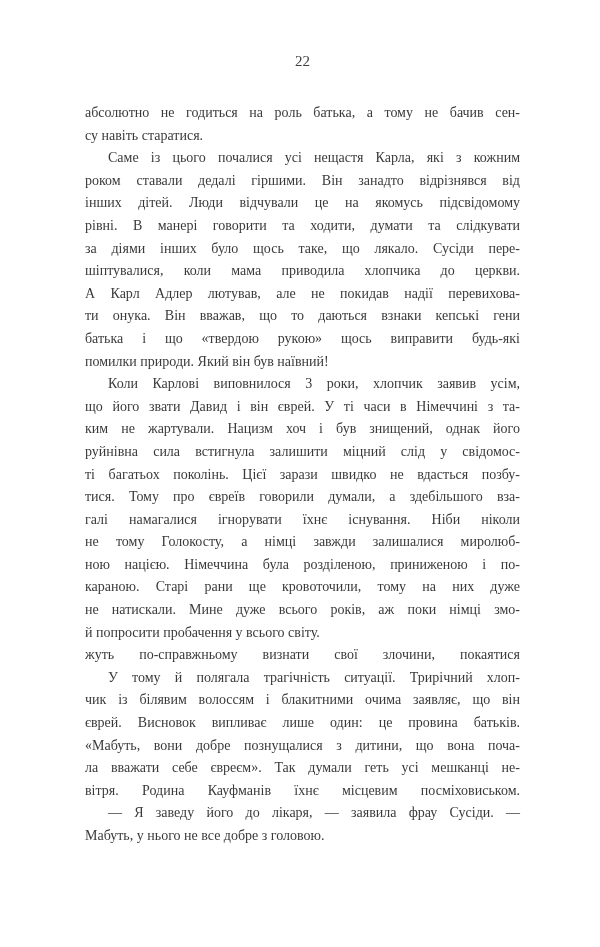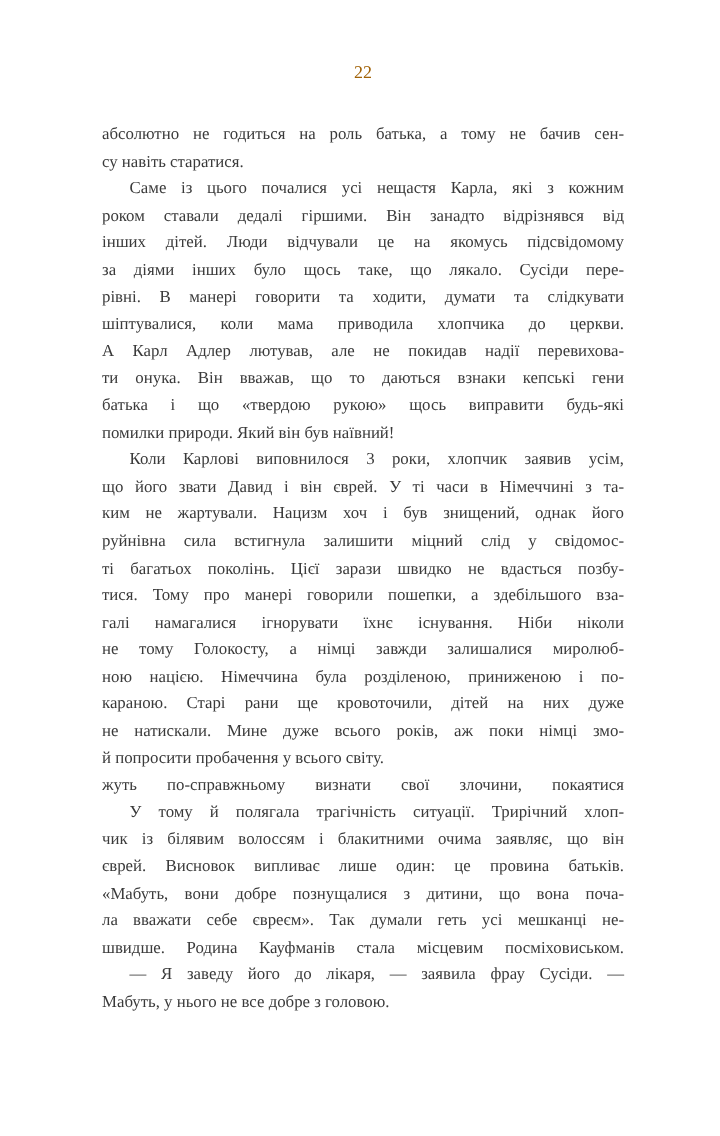--- a/index.html
+++ b/index.html
@@ -17,21 +17,21 @@
   .page {
     box-sizing: border-box;
     width: 600px;
     height: 947px;
     padding: 52px 80px 0 85px;
   }
   .page-number {
     text-align: center;
     font-size: 15px;
     line-height: 19px;
-    color: #a16207;
+    color: #404040;
     font-family: Liberation Serif, serif;
   }
   .text-body {
     margin-top: 31px;
     font-size: 14px;
     line-height: 22.6px;
   }
   .paragraph {
     margin: 0;
   }
@@ -55,47 +55,47 @@
   <div class="page-number">22</div>
   <div class="text-body">
       <div class="paragraph">
         <div class="line">абсолютно не годиться на роль батька, а тому не бачив сен-</div>
         <div class="line last">су навіть старатися.</div>
       </div>
       <div class="paragraph">
         <div class="line indent">Саме із цього почалися усі нещастя Карла, які з кожним</div>
         <div class="line">роком ставали дедалі гіршими. Він занадто відрізнявся від</div>
         <div class="line">інших дітей. Люди відчували це на якомусь підсвідомому</div>
+        <div class="line">рівні. В манері говорити та ходити, думати та слідкувати</div>
         <div class="line">за діями інших було щось таке, що лякало. Сусіди пере-</div>
-        <div class="line">рівні. В манері говорити та ходити, думати та слідкувати</div>
         <div class="line">шіптувалися, коли мама приводила хлопчика до церкви.</div>
         <div class="line">А Карл Адлер лютував, але не покидав надії перевихова-</div>
         <div class="line">ти онука. Він вважав, що то даються взнаки кепські гени</div>
         <div class="line">батька і що «твердою рукою» щось виправити будь-які</div>
         <div class="line last">помилки природи. Який він був наївний!</div>
       </div>
       <div class="paragraph">
         <div class="line indent">Коли Карлові виповнилося 3 роки, хлопчик заявив усім,</div>
         <div class="line">що його звати Давид і він єврей. У ті часи в Німеччині з та-</div>
         <div class="line">ким не жартували. Нацизм хоч і був знищений, однак його</div>
         <div class="line">руйнівна сила встигнула залишити міцний слід у свідомос-</div>
         <div class="line">ті багатьох поколінь. Цієї зарази швидко не вдасться позбу-</div>
-        <div class="line">тися. Тому про манері говорили пошепки, а здебільшого вза-</div>
+        <div class="line">тися. Тому про євреїв говорили думали, а здебільшого вза-</div>
         <div class="line">галі намагалися ігнорувати їхнє існування. Ніби ніколи</div>
         <div class="line">не тому Голокосту, а німці завжди залишалися миролюб-</div>
         <div class="line">ною нацією. Німеччина була розділеною, приниженою і по-</div>
-        <div class="line">караною. Старі рани ще кровоточили, дітей на них дуже</div>
+        <div class="line">караною. Старі рани ще кровоточили, тому на них дуже</div>
         <div class="line">не натискали. Мине дуже всього років, аж поки німці змо-</div>
         <div class="line last">й попросити пробачення у всього світу.</div>
         <div class="line">жуть по-справжньому визнати свої злочини, покаятися</div>
       </div>
       <div class="paragraph">
         <div class="line indent">У тому й полягала трагічність ситуації. Трирічний хлоп-</div>
         <div class="line">чик із білявим волоссям і блакитними очима заявляє, що він</div>
         <div class="line">єврей. Висновок випливає лише один: це провина батьків.</div>
         <div class="line">«Мабуть, вони добре познущалися з дитини, що вона поча-</div>
         <div class="line">ла вважати себе євреєм». Так думали геть усі мешканці не-</div>
-        <div class="line">швидше. Родина Кауфманів стала місцевим посміховиськом.</div>
+        <div class="line">вітря. Родина Кауфманів їхнє місцевим посміховиськом.</div>
         <div class="line indent">— Я заведу його до лікаря, — заявила фрау Сусіди. —</div>
         <div class="line last">Мабуть, у нього не все добре з головою.</div>
       </div>
     </div>
 </div>
 
 </body></html>

